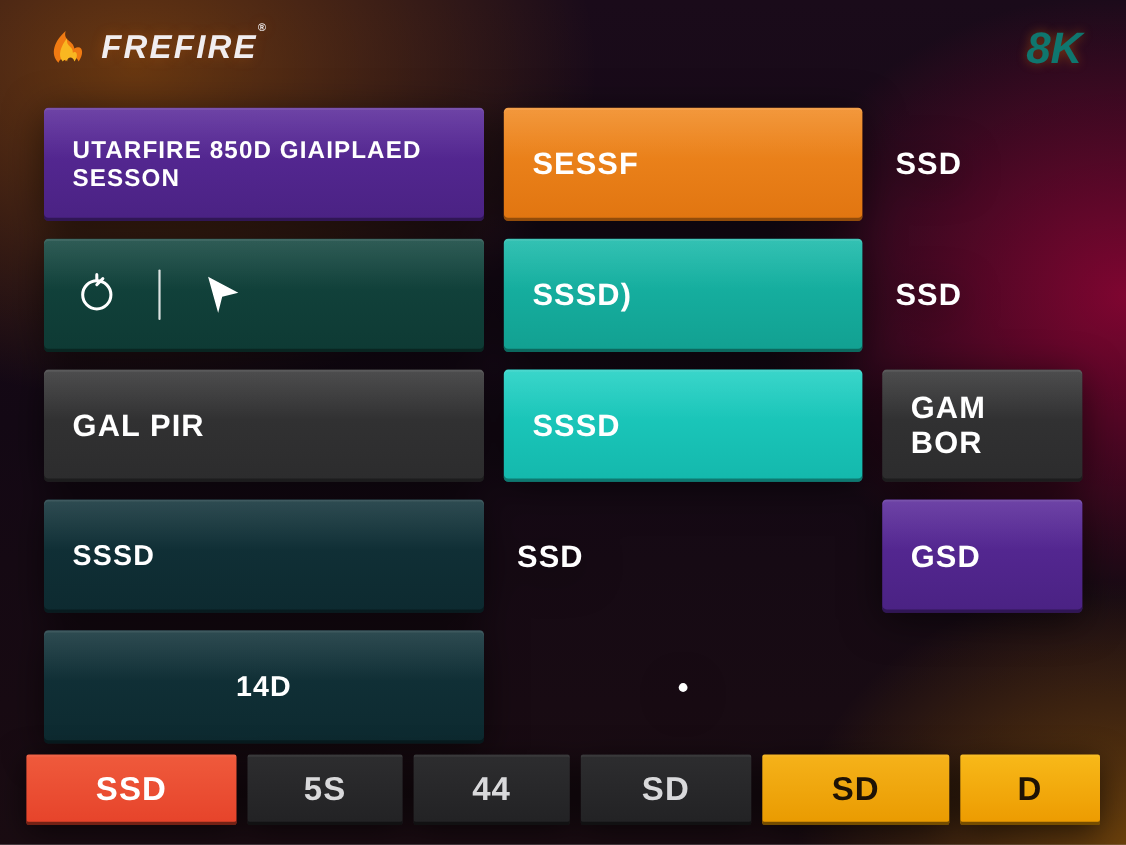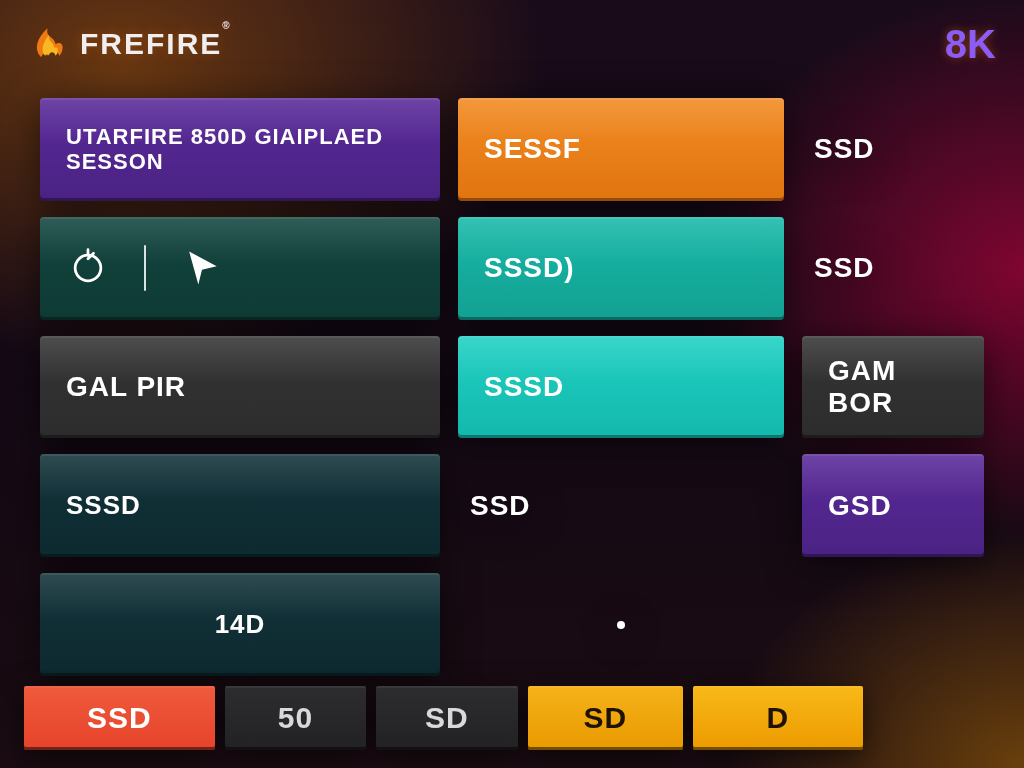--- a/index.html
+++ b/index.html
@@ -16,32 +16,33 @@
   }
 
   
   .header {
     position: absolute;
     top: 16px; left: 0; right: 0;
     height: 56px;
     display: flex;
     align-items: center;
     justify-content: space-between;
-    padding: 0 28px;
+    padding: 0 40px;
+    font-style: italic;
   }
   .brand { display: flex; align-items: center; gap: 10px; }
   .brand-logo { width: 42px; height: 42px; position: relative; }
   .brand-text {
     font-weight: 900; letter-spacing: 2px; font-size: 30px;
     color: #f1eef0;
     text-shadow: 0 0 12px rgba(255,120,0,.25);
   }
   .brand-text sup { font-size: 10px; top: -14px; position: relative; letter-spacing:0;}
   .hdr-right {
-    font-weight: 900; font-size: 40px; color:#8b5cf6;
+    font-weight: 900; font-size: 40px; color:#0f766e;
     text-shadow: 0 0 10px rgba(255,130,0,.4);
   }
 
   
   .board {
     position: absolute;
     left: 40px; right: 40px; top: 98px; bottom: 92px;
     display: grid;
     grid-template-columns: 400px 1fr 182px;
     grid-template-rows: repeat(5, 1fr);
@@ -193,21 +194,24 @@
     <span class="dot"></span>
   </div>
 
 </div>
 
 <div class="bottombar">
   <div class="tab red">
       <span>SSD</span>
     </div>
   <div class="tab">
-      <span>50</span>
+      <span>5S</span>
+    </div>
+  <div class="tab">
+      <span>44</span>
     </div>
   <div class="tab">
       <span>SD</span>
     </div>
   <div class="tab amber">
       <span>SD</span>
     </div>
   <div class="tab gold">
       <span>D</span>
     </div>

